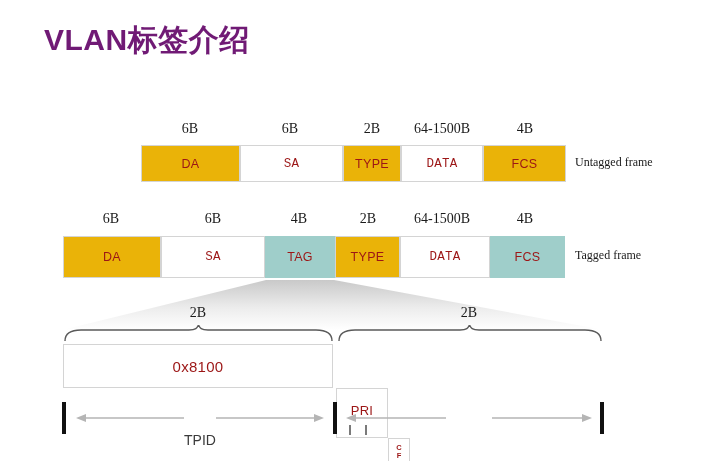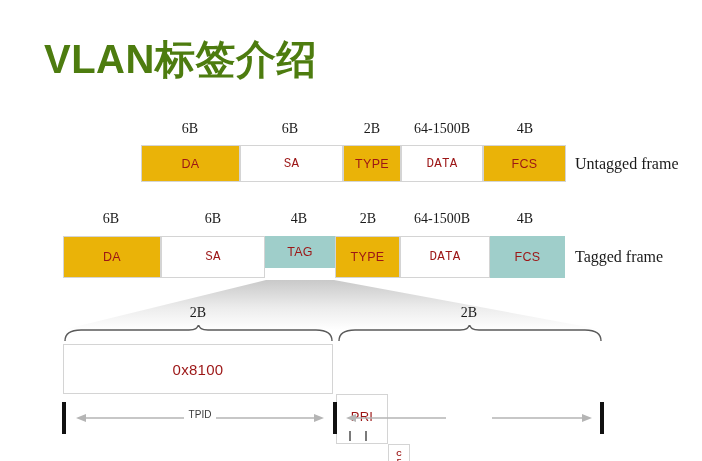--- a/index.html
+++ b/index.html
@@ -12,25 +12,25 @@
     height: 461px;
     position: relative;
     overflow: hidden;
     font-family: "Liberation Sans", sans-serif;
   }
   .abs { position: absolute; }
 
   
   #page-title {
     left: 44px;
-    top: 32px;
-    font-family: "Liberation Sans", sans-serif;
-    font-size: 40px;
+    top: 20px;
+    font-family: "Liberation Sans", sans-serif;
+    font-size: 30px;
     font-weight: bold;
-    color: #4d7c0f;
+    color: #701a75;
     letter-spacing: 0.5px;
     white-space: nowrap;
   }
 
   
   .byte-label {
     font-family: "Liberation Serif", serif;
     font-size: 14px;
     color: #1a1a1a;
     text-align: center;
@@ -49,21 +49,21 @@
     color: #9C1616;
     letter-spacing: 0.3px;
   }
   .cell.gray  { background: #eab308; }
   .cell.white { background: #ffffff; font-family: Liberation Mono, monospace; }
   .cell.teal  { background: #9FCECA; border-color: #9FCECA; }
 
   
   .frame-caption {
     font-family: "Liberation Serif", serif;
-    font-size: 16px;
+    font-size: 12px;
     color: #1a1a1a;
     white-space: nowrap;
   }
 
   
   #fan-connector {
     left: 0px;
     top: 280px;
     width: 702px;
     height: 62px;
@@ -113,24 +113,25 @@
 
   
   .measure-bar {
     position: absolute;
     width: 4px;
     background: #111111;
   }
   .measure-label {
     position: absolute;
     font-family: "Liberation Sans", sans-serif;
-    font-size: 10px;
+    font-size: 14px;
     color: #3a3a3a;
     white-space: nowrap;
     text-align: center;
+    margin-top: 23px;
   }
 </style>
 </head>
 <body>
 
 <div class="abs" id="page-title">VLAN标签介绍</div>
 
 <div>
 
   <div class="abs byte-label" style="left:165px; top:121px; width:50px;">6B</div>
@@ -166,21 +167,21 @@
   <div class="abs byte-label" style="left:343px; top:211px; width:50px;">2B</div>
   <div class="abs byte-label" style="left:396px; top:211px; width:92px;">64-1500B</div>
   <div class="abs byte-label" style="left:500px; top:211px; width:50px;">4B</div>
 
   <div class="abs cell gray" style="left:63px;  top:236px; width:98px;  height:42px;">
     <span>DA</span>
   </div>
   <div class="abs cell white" style="left:161px; top:236px; width:104px; height:42px;">
     <span>SA</span>
   </div>
-  <div class="abs cell teal" style="left:265px; top:236px; width:70px;  height:32px;">
+  <div class="abs cell teal" style="left:265px; top:236px; width:70px;  height:42px;">
     <span>TAG</span>
   </div>
   <div class="abs cell gray" style="left:335px; top:236px; width:65px;  height:42px;">
     <span>TYPE</span>
   </div>
   <div class="abs cell white" style="left:400px; top:236px; width:90px;  height:42px;">
     <span>DATA</span>
   </div>
   <div class="abs cell teal" style="left:490px; top:236px; width:75px;  height:42px;">
     <span>FCS</span>
@@ -206,21 +207,21 @@
   <div class="abs byte-label" style="left:444px; top:305px; width:50px;">2B</div>
 
   <svg class="abs" style="left:63px; top:325px; width:271px; height:17px;" viewBox="0 0 271 17" preserveAspectRatio="none">
     <path d="M2,16 C2,7 10,5 18,5 L126,5 C133,5 134,3 135.5,0 C137,3 138,5 145,5 L253,5 C261,5 269,7 269,16" fill="none" stroke="#5a5a5a" stroke-width="1.4"></path>
   </svg>
 
   <svg class="abs" style="left:337px; top:325px; width:266px; height:17px;" viewBox="0 0 266 17" preserveAspectRatio="none">
     <path d="M2,16 C2,7 10,5 18,5 L123,5 C130,5 131,3 132.5,0 C134,3 135,5 142,5 L248,5 C256,5 264,7 264,16" fill="none" stroke="#5a5a5a" stroke-width="1.4"></path>
   </svg>
 
-  <div class="abs dcell" style="left:63px; top:344px; width:270px; height:50px;">
+  <div class="abs dcell" style="left:63px; top:344px; width:270px; height:44px;">
     <span class="dlabel" style="font-size:15px;">0x8100</span>
   </div>
 
   <div class="abs dcell" style="left:336px; top:344px; width:52px; height:50px;">
     <span class="dlabel" style="top:44%;">PRI</span>
     <span class="tick" style="left:12px;"></span>
     <span class="tick" style="left:28px;"></span>
   </div>
 
   <div class="abs dcell" style="left:388px; top:344px; width:22px; height:50px;">

